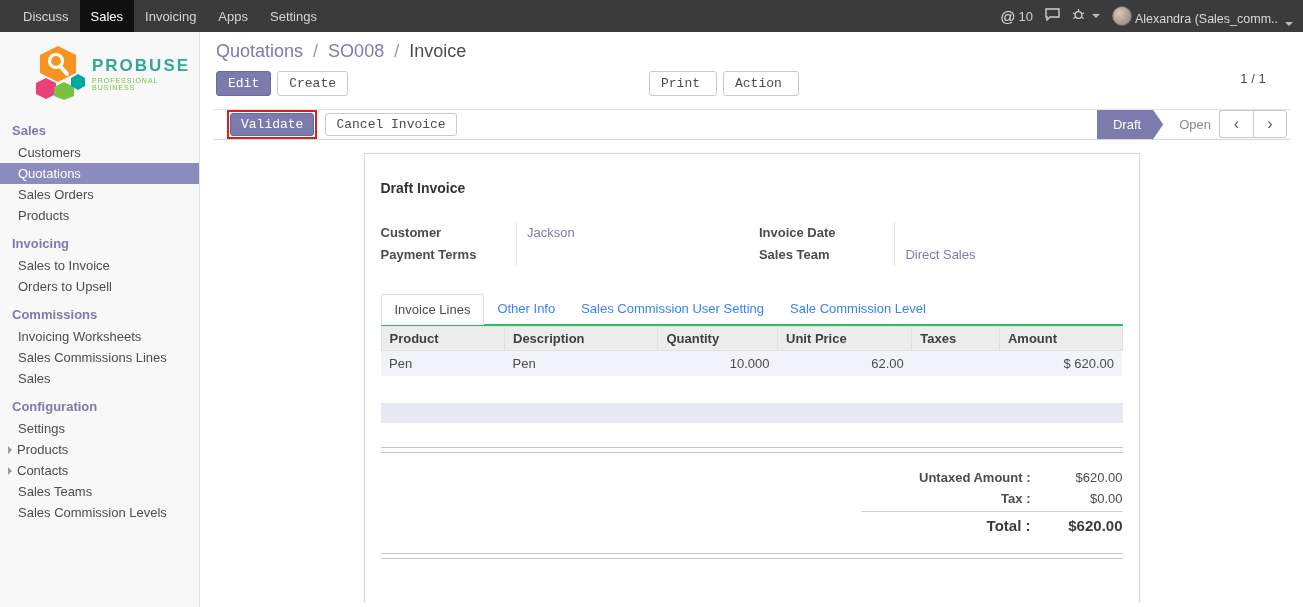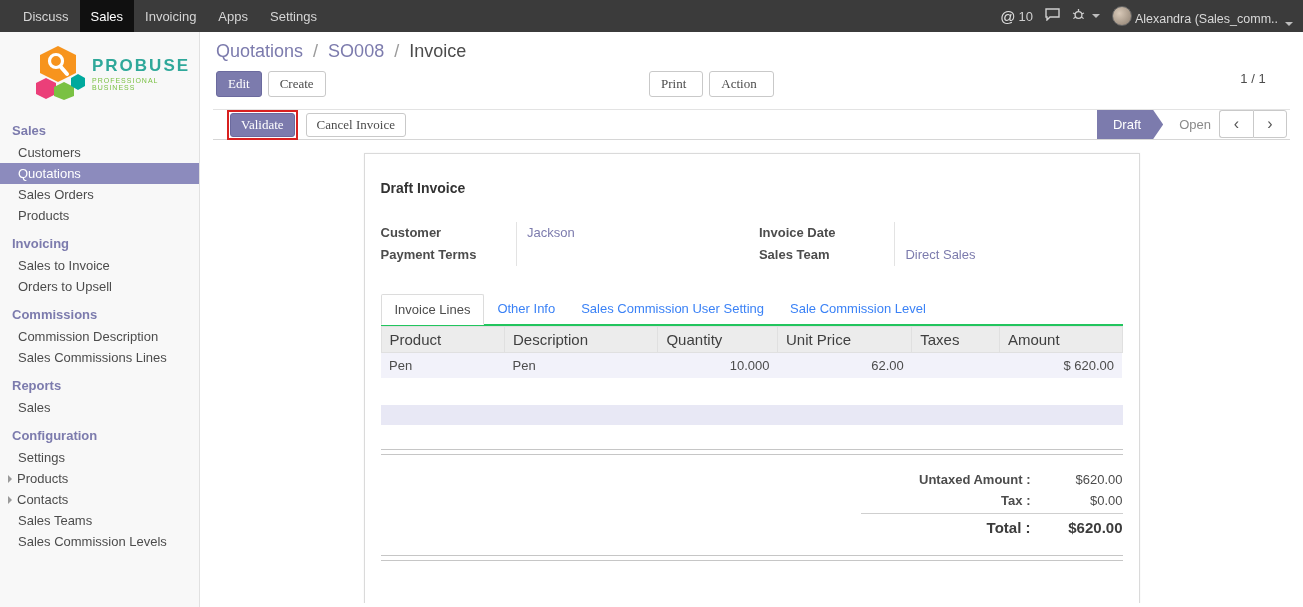--- a/index.html
+++ b/index.html
@@ -46,21 +46,21 @@
   .breadcrumb { font-size:18px; color:#7c7bad; margin-bottom:9px; }
   .breadcrumb .bc-link { color:#7c7bad; cursor:pointer; }
   .breadcrumb .bc-sep { color:#9a9a9a; margin:0 5px; }
   .breadcrumb .bc-current { color:#4c4c4c; }
 
   .cp-buttons { position:relative; height:28px; margin-bottom:10px; }
   .btn {
     display:inline-flex; align-items:center; gap:5px;
     border:1px solid #c9c9c9; background:#fff; color:#4c4c4c;
     border-radius:3px; padding:4px 11px; font-size:13px; cursor:pointer;
-    font-family:Liberation Serif, serif;
+    font-family:Liberation Mono, monospace;
   }
   .btn-primary { background:#7c7bad; border-color:#6b6a9e; color:#fff; }
   .left-btns { position:absolute; left:0; top:0; display:flex; gap:6px; }
   .center-btns { position:absolute; left:433px; top:0; display:flex; gap:6px; }
   .btn .caret-dark { width:0; height:0; border-left:4px solid transparent; border-right:4px solid transparent; border-top:4px solid #6a6a6a; display:inline-block; }
   .pager { position:absolute; right:0; top:0; display:flex; align-items:center; gap:24px;flex-direction:column; }
   .pager-text { font-size:13px; color:#4c4c4c; }
   .pager-btns { display:flex; }
   .pager-btn { width:34px; height:28px; border:1px solid #c9c9c9; background:#fff; font-size:16px; color:#555; cursor:pointer; display:flex; align-items:center; justify-content:center; }
   .pager-btn.prev { border-radius:3px 0 0 3px; border-right:none; }
@@ -100,22 +100,22 @@
 
   .tabs { border-bottom:2px solid #22c55e; display:flex; align-items:flex-start; }
   .tab { padding:7px 13px; color:#3b82f6; cursor:pointer; font-size:13px; margin-bottom:-1px; }
   .tab.active {
     color:#4c4c4c; background:#fff;
     border:1px solid #dcdcdc; border-bottom:1px solid #fff; border-radius:2px 2px 0 0;
   }
 
   table.lines { width:100%; border-collapse:collapse; margin-top:0; }
   table.lines th {
-    background:#ececec; font-weight:normal; text-align:left; color:#3f3f3f;
-    padding:4px 8px; font-size:15px; border:1px solid #e0e0e0;
+    background:#ececec; font-weight:bold; text-align:left; color:#3f3f3f;
+    padding:4px 8px; font-size:13px; border:1px solid #e0e0e0;
   }
   table.lines td { padding:5px 8px; background:#f2f2fa; color:#4c4c4c; font-size:13px; }
   .num { text-align:right; }
 
   .empty-strip { height:20px; background:#e8e8f5; margin-top:27px; }
   .double-line { border-top:1px solid #c6c6c6; border-bottom:1px solid #c6c6c6; height:6px; margin-top:24px; }
 
   .totals { width:262px; margin-left:auto; margin-top:14px; }
   .total-row { display:flex; align-items:baseline; padding:3px 0; }
   .total-row .t-label { flex:1; text-align:right; font-weight:bold; color:#4c4c4c; padding-right:14px; }
@@ -192,24 +192,23 @@
   <div class="side-item">Customers</div>
   <div class="side-item selected">Quotations</div>
   <div class="side-item">Sales Orders</div>
   <div class="side-item">Products</div>
 
   <div class="section-heading">Invoicing</div>
   <div class="side-item">Sales to Invoice</div>
   <div class="side-item">Orders to Upsell</div>
 
   <div class="section-heading">Commissions</div>
-  <div class="side-item">Commission Description</div>
+  <div class="side-item">Invoicing Worksheets</div>
   <div class="side-item">Sales Commissions Lines</div>
 
-  <div class="section-heading">Reports</div>
   <div class="side-item">Sales</div>
 
   <div class="section-heading">Configuration</div>
   <div class="side-item">Settings</div>
   <div class="side-item"><span class="expander"></span><span>Products</span></div>
   <div class="side-item"><span class="expander"></span><span>Contacts</span></div>
   <div class="side-item">Sales Teams</div>
   <div class="side-item">Sales Commission Levels</div>
 </div>
 

